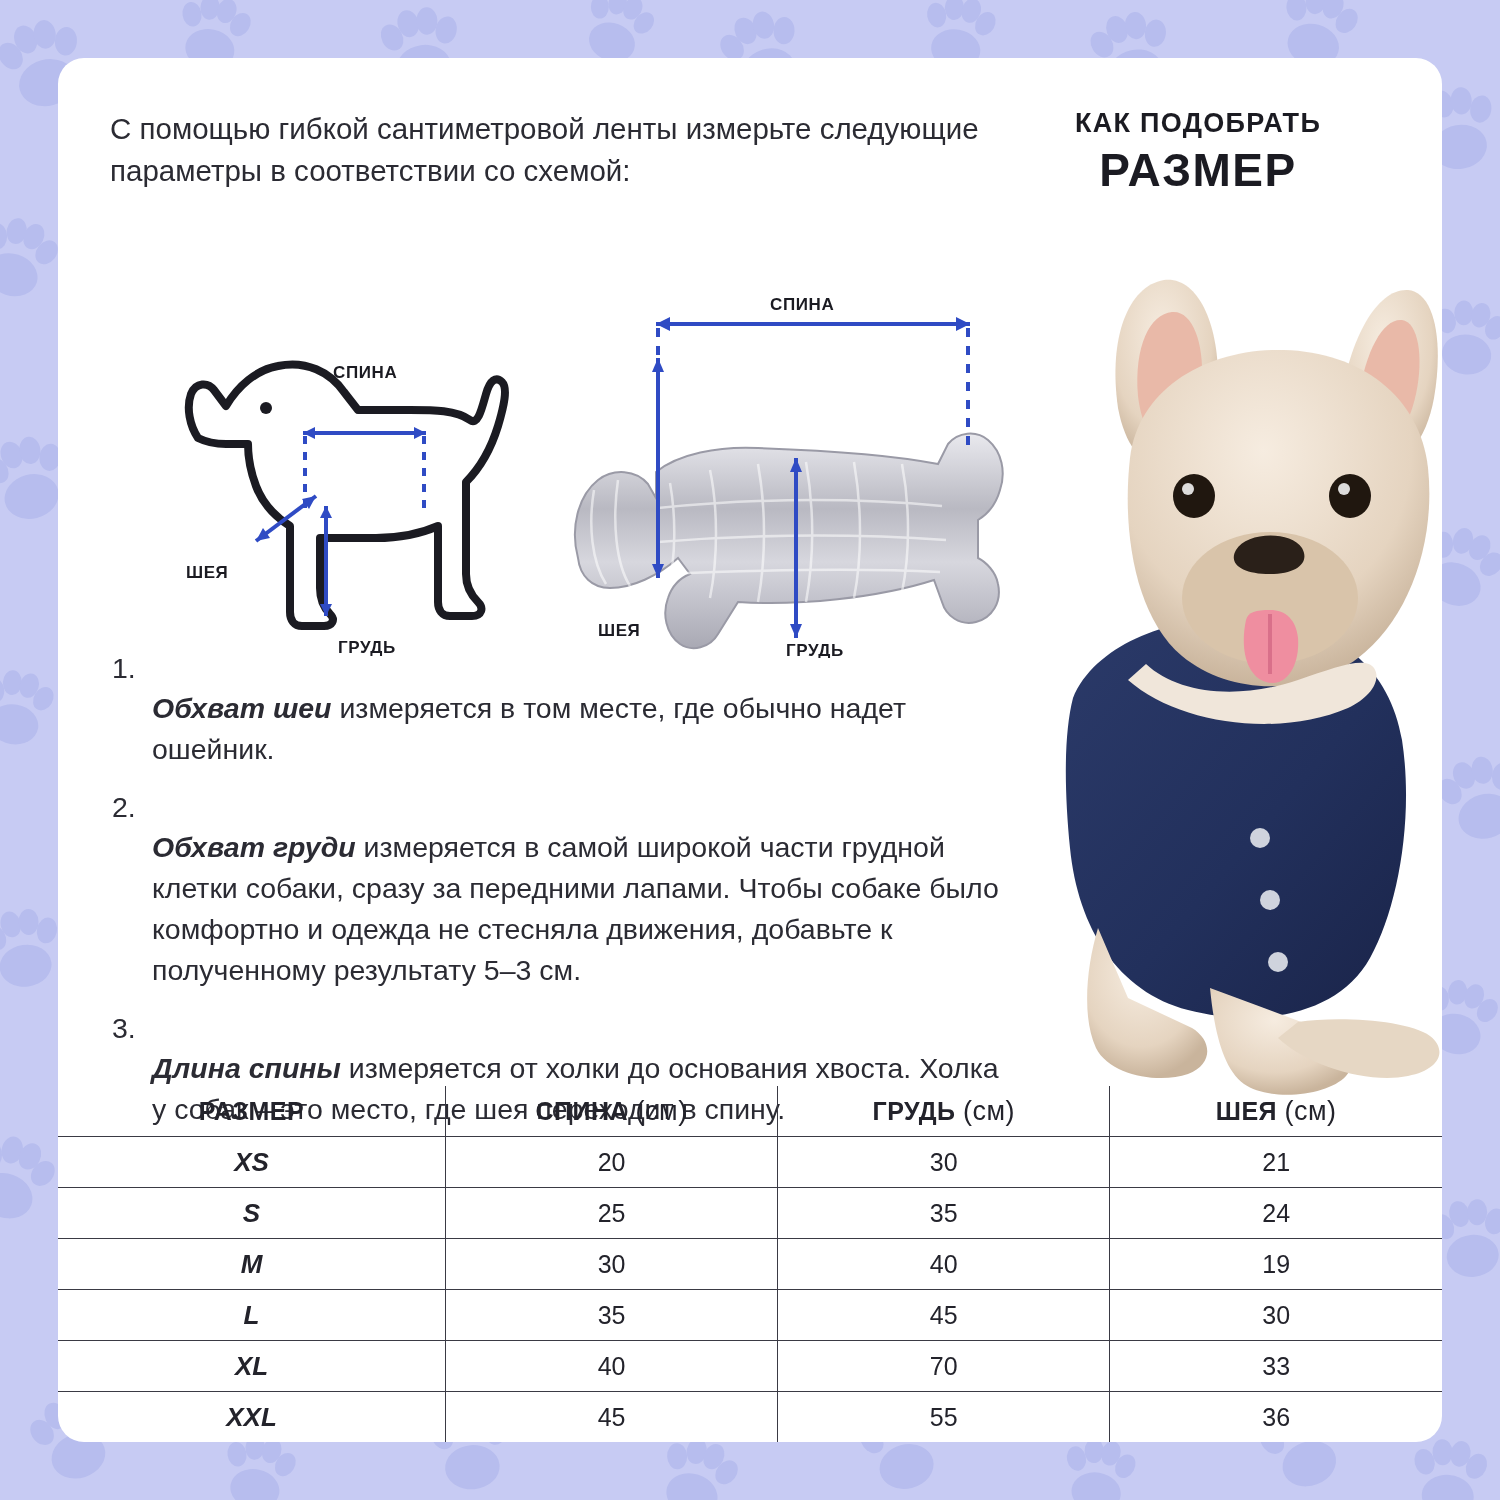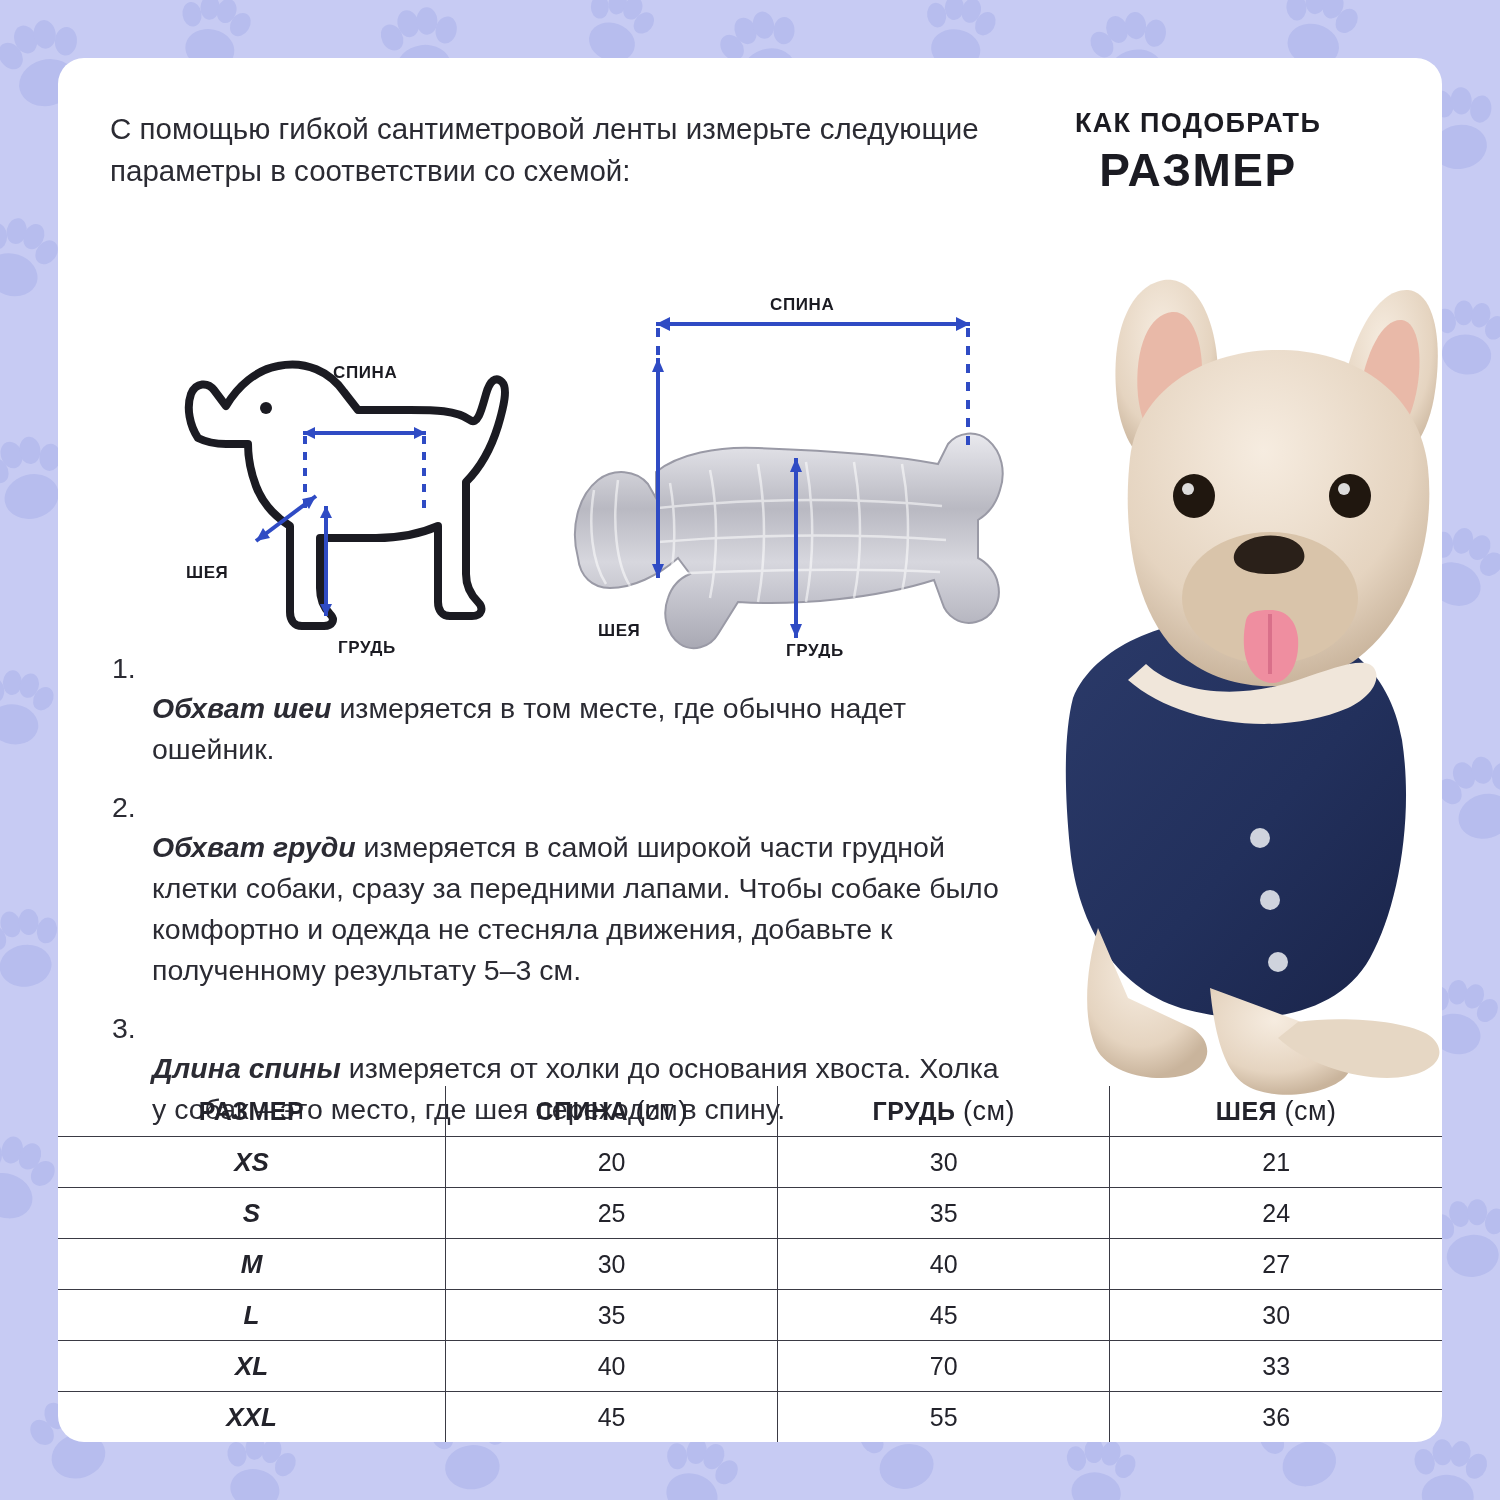--- a/index.html
+++ b/index.html
@@ -376,21 +376,21 @@
         <tr>
           <td class="size">S</td>
           <td>25</td>
           <td>35</td>
           <td>24</td>
         </tr>
         <tr>
           <td class="size">M</td>
           <td>30</td>
           <td>40</td>
-          <td>27</td>
+          <td>19</td>
         </tr>
         <tr>
           <td class="size">L</td>
           <td>35</td>
           <td>45</td>
           <td>30</td>
         </tr>
         <tr>
           <td class="size">XL</td>
           <td>40</td>

